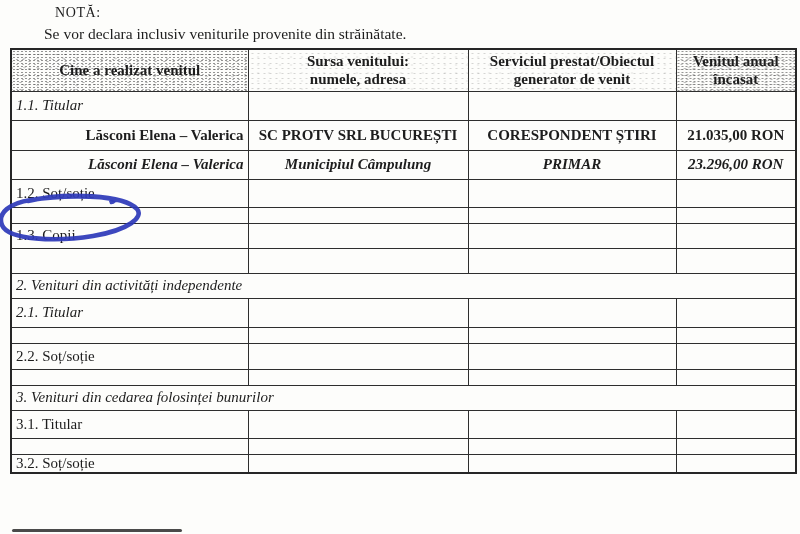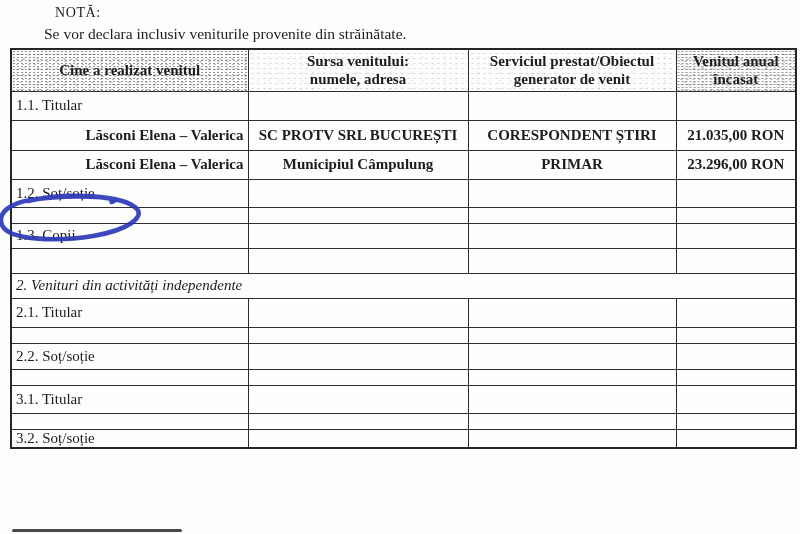--- a/index.html
+++ b/index.html
@@ -58,21 +58,21 @@
   .sp-light {
     background-image:
       radial-gradient(rgba(70,70,70,0.22) 0.6px, transparent 1px),
       radial-gradient(rgba(110,110,110,0.16) 0.8px, transparent 1.3px);
     background-size: 6px 5px, 11px 8px;
     background-position: 1px 1px, 4px 3px;
   }
   tr.h42 { height: 42px; padding-left: 31px; }
   tr.h22 { height: 22px; }  tr.h24 { height: 16px; }
   tr.h25 { height: 25px; }  tr.h26 { height: 26px; margin-top: 40px; }
-  tr.h28 { height: 28px; font-family: Liberation Serif, serif; }  tr.h29 { height: 29px; }
+  tr.h28 { height: 28px; font-family: Liberation Serif, serif; }  tr.h29 { height: 29px; font-style: italic; }
   tr.h30 { height: 30px; }
   td.section {
     font-style: italic;
     font-size: 15.5px;
     padding-left: 5px;
   }
   td.label { text-align: left; padding-left: 5px; }
   td.name  { font-weight: bold; text-align: right; padding-left: 6px; }
   td.mid   { font-weight: bold; text-align: center; }
   td.amount{ font-weight: bold; text-align: center; margin-top: 16px; }
@@ -201,20 +201,23 @@
         <td></td>
       </tr>
 
       <tr class="h24">
         <td></td>
         <td></td>
         <td></td>
         <td></td>
       </tr>
 
+      <tr class="h25">
+        <td class="section" colspan="4">3. Venituri din cedarea folosinței bunurilor</td>
+      </tr>
 
       <tr class="h28">
         <td class="label">3.1. Titular</td>
         <td></td>
         <td></td>
         <td></td>
       </tr>
 
       <tr class="h24">
         <td></td>

